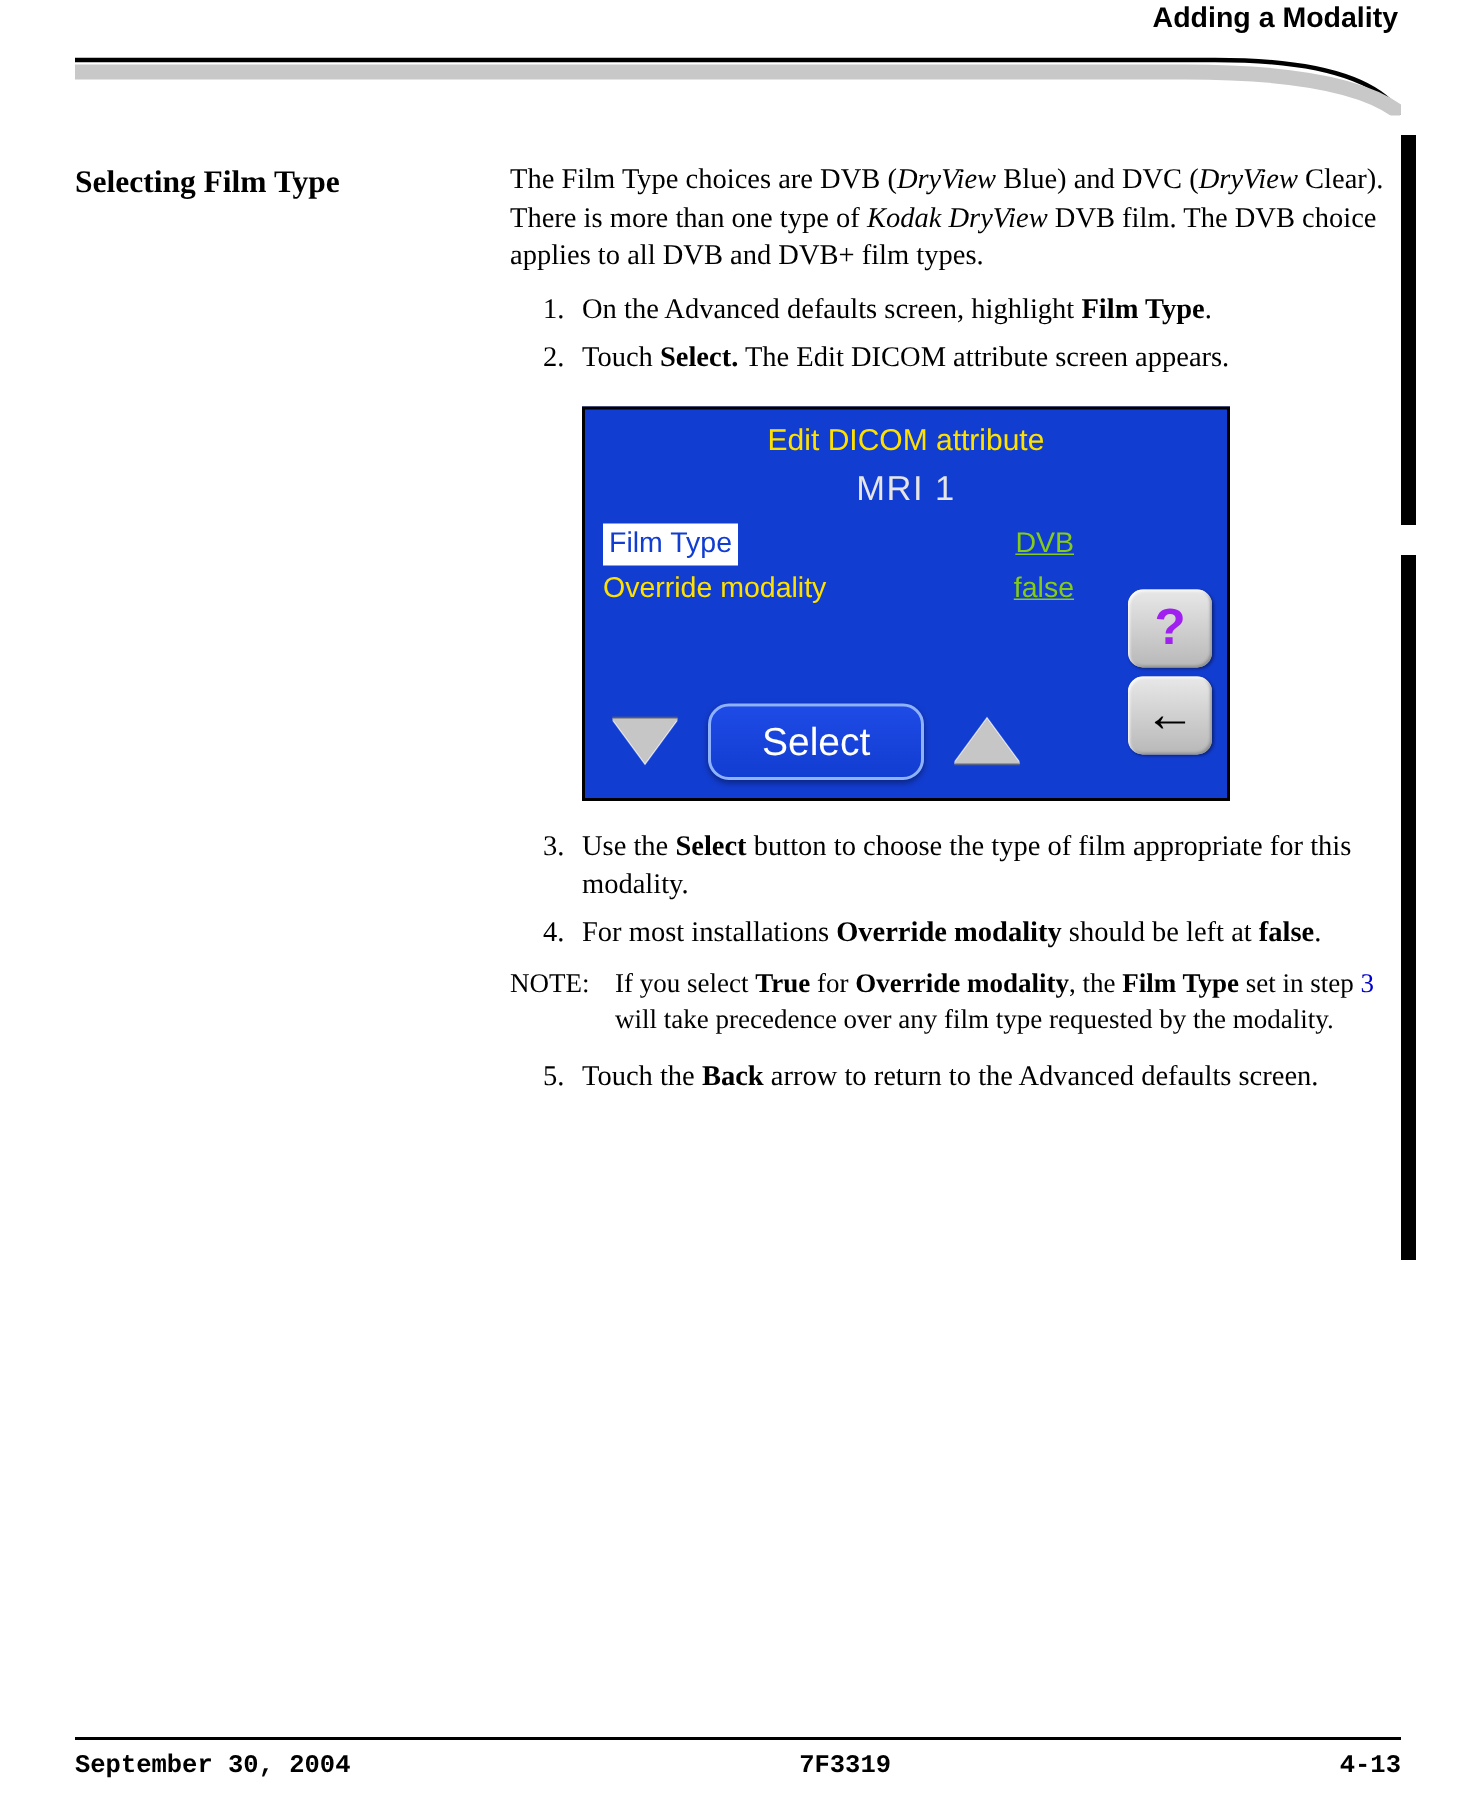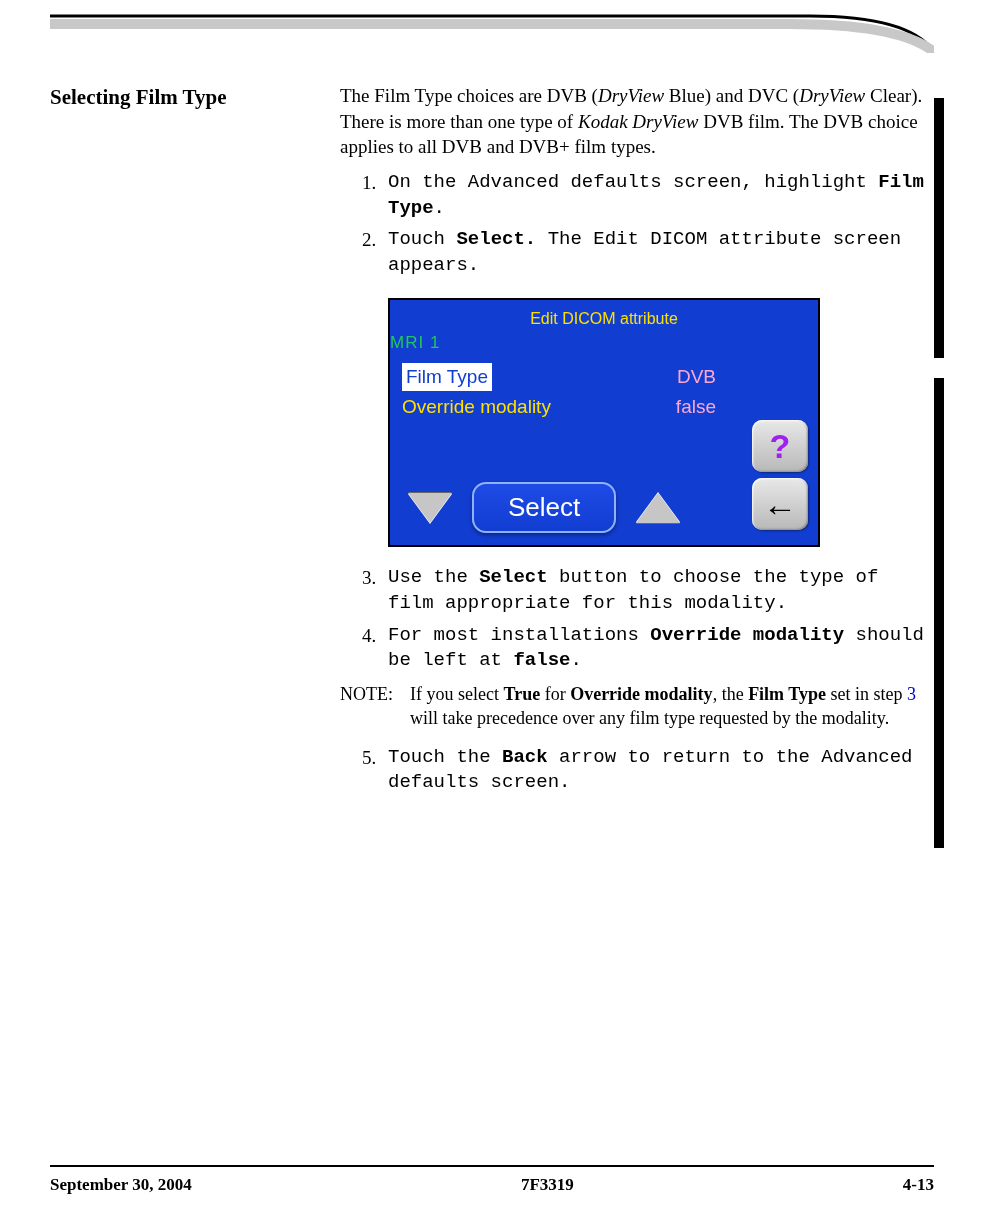--- a/index.html
+++ b/index.html
@@ -60,44 +60,45 @@
   .body-col {
     flex: 1;
     font-size: 19px;
     line-height: 1.35;
     font-family: 'Adobe Garamond Pro', Garamond, Georgia, serif;
   }
   .para { margin-bottom: 10px; }
   .steps { margin: 8px 0 8px 22px; }
   .step { margin-bottom: 6px; display: flex; }
   .step-num { width: 26px; flex-shrink: 0; }
-  .step-text { flex: 1; font-family: Liberation Mono, monospace; }
+  .step-text { flex: 1; }
   .italic { font-style: italic; }
   .bold { font-weight: bold; }
   .figure {
     margin: 20px 0 18px 48px;
   }
   .lcd {
     width: 432px;
     background: #123dd1;
     border: 2px solid #000;
     padding: 0;
     position: relative;
   }
   .lcd-title {
     text-align: center;
     color: #ffe100;
     font-family: Arial, sans-serif;
-    font-size: 16px;
+    font-size: 20px;
     padding: 8px 0 2px 0;
   }
   .lcd-sub {
-    color: #22c55e;
-    font-family: Arial, sans-serif;
-    font-size: 17px;
+    text-align: center;
+    color: #e5e5e5;
+    font-family: Arial, sans-serif;
+    font-size: 23px;
     padding-bottom: 8px;
     letter-spacing: 1px;
   }
   .lcd-rows {
     padding: 0 12px 0 12px;
   }
   .lcd-row {
     display: flex;
     align-items: center;
     font-family: Arial, sans-serif;
@@ -109,22 +110,23 @@
     color: #123dd1;
     padding: 1px 4px;
     font-weight: normal;
   }
   .lcd-label {
     color: #ffe100;
     padding: 1px 0;
   }
   .lcd-value {
     margin-left: auto;
-    color: #f9a8d4;
+    color: #84cc16;
     padding-right: 90px;
+    text-decoration: underline;
   }
   .lcd-btn-col {
     position: absolute;
     right: 10px;
     top: 120px;
     display: flex;
     flex-direction: column;
     gap: 6px;
   }
   .lcd-btn {
@@ -175,30 +177,31 @@
   .link3 { color: #0000cc; }
   .footer {
     position: absolute;
     bottom: 20px;
     left: 50px;
     right: 50px;
     border-top: 2px solid #000;
     padding-top: 8px;
     display: flex;
     justify-content: space-between;
-    font-family: Liberation Serif, serif;
+    font-family: Liberation Mono, monospace;
     font-weight: bold;
     font-size: 17px;
     align-items: center;
   }
 </style>
 </head>
 <body>
 
 <div class="page">
+  <div class="header">Adding a Modality</div>
 
   <div class="swoosh">
     <svg width="100%" height="45" viewBox="0 0 884 45" preserveAspectRatio="none">
       <path d="M0 8 L760 8 Q860 8 884 44" stroke="#000" stroke-width="3" fill="none"></path>
       <path d="M0 16 L740 16 Q850 16 884 44" stroke="#c8c8c8" stroke-width="10" fill="none"></path>
     </svg>
   </div>
 
   <div class="tab-marks">
     <div class="tab-mark" style="top:0;height:260px"></div>

